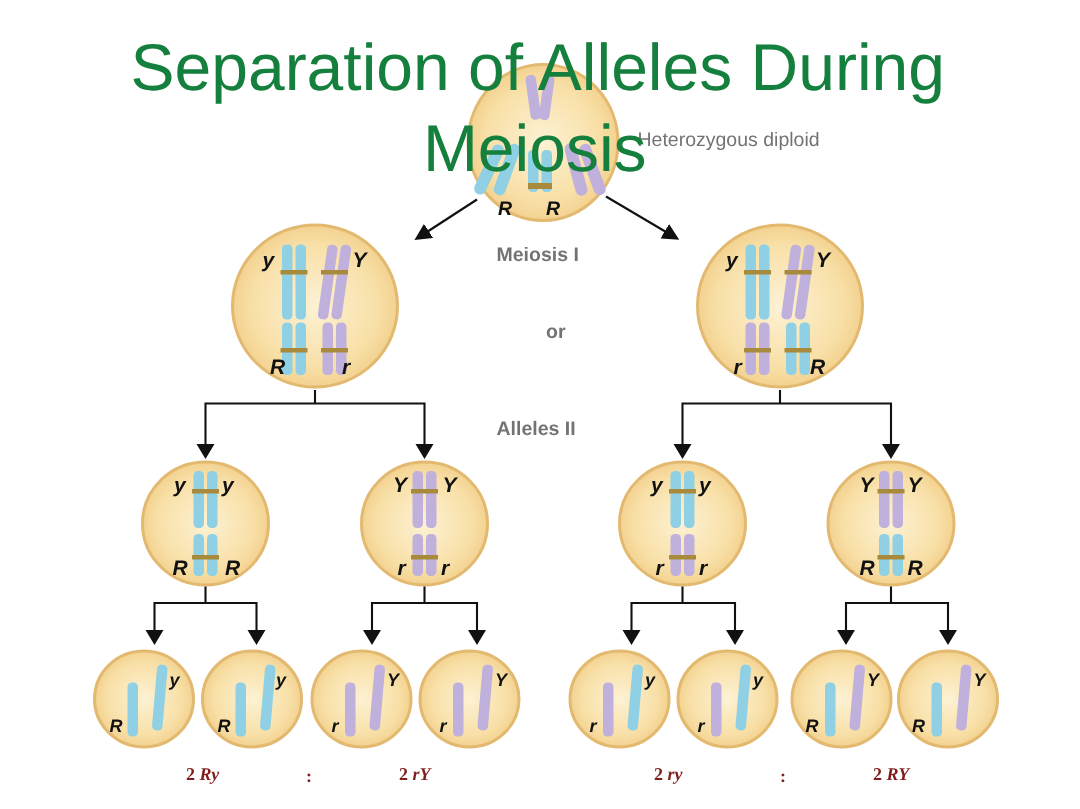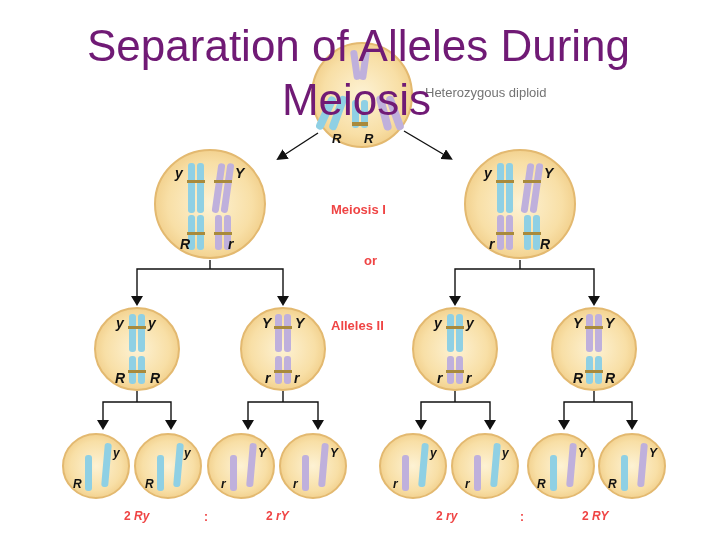--- a/index.html
+++ b/index.html
@@ -1,23 +1,23 @@
 <!DOCTYPE html>
 <html><head>
 <meta charset="utf-8">
 <style>
   html, body { margin:0; padding:0; background:#ffffff; }
   body { width:720px; height:539px; position:relative; overflow:hidden; font-family:"Liberation Sans", sans-serif; }
-  .title { position:absolute; left:0; width:717px; text-align:center; font-size:44px; color:#701a75; line-height:48px; z-index:5; font-family:"Liberation Sans", sans-serif; }
+  .title { position:absolute; left:0; width:717px; text-align:center; font-size:44px; color:#15803d; line-height:48px; z-index:5; font-family:"Liberation Sans", sans-serif; }
   .t1 { top:22px; }
   .t2 { top:76px; left:-2px; }
-  .lbl { position:absolute; font-weight:bold; font-size:13px; color:#ef4444; font-family:"Liberation Sans", sans-serif;margin-top:40px; }
+  .lbl { position:absolute; font-weight:bold; font-size:13px; color:#737373; font-family:"Liberation Sans", sans-serif; }
   .desc { position:absolute; left:425px; top:84px; font-weight:normal; font-size:13px; line-height:17px; color:#737373; z-index:4; }
   .desc i, .gam i { font-style:italic; }
-  .gam { position:absolute; font-weight:bold; font-size:12px; color:#ef4444; }
+  .gam { position:absolute; font-weight:bold; font-size:12px; color:#7f1d1d;font-family:Liberation Serif, serif; }
   svg.diagram { position:absolute; left:0; top:0; }
   .allele { font-family:"Liberation Sans", sans-serif; font-weight:bold; font-style:italic; fill:#111; }
 </style>
 </head>
 <body>
 
 <svg class="diagram" width="720" height="539" viewBox="0 0 720 539">
   <defs>
     <radialGradient id="cellGrad" cx="50%" cy="50%" r="55%">
       <stop offset="0%" stop-color="#fdf2d4"></stop>

